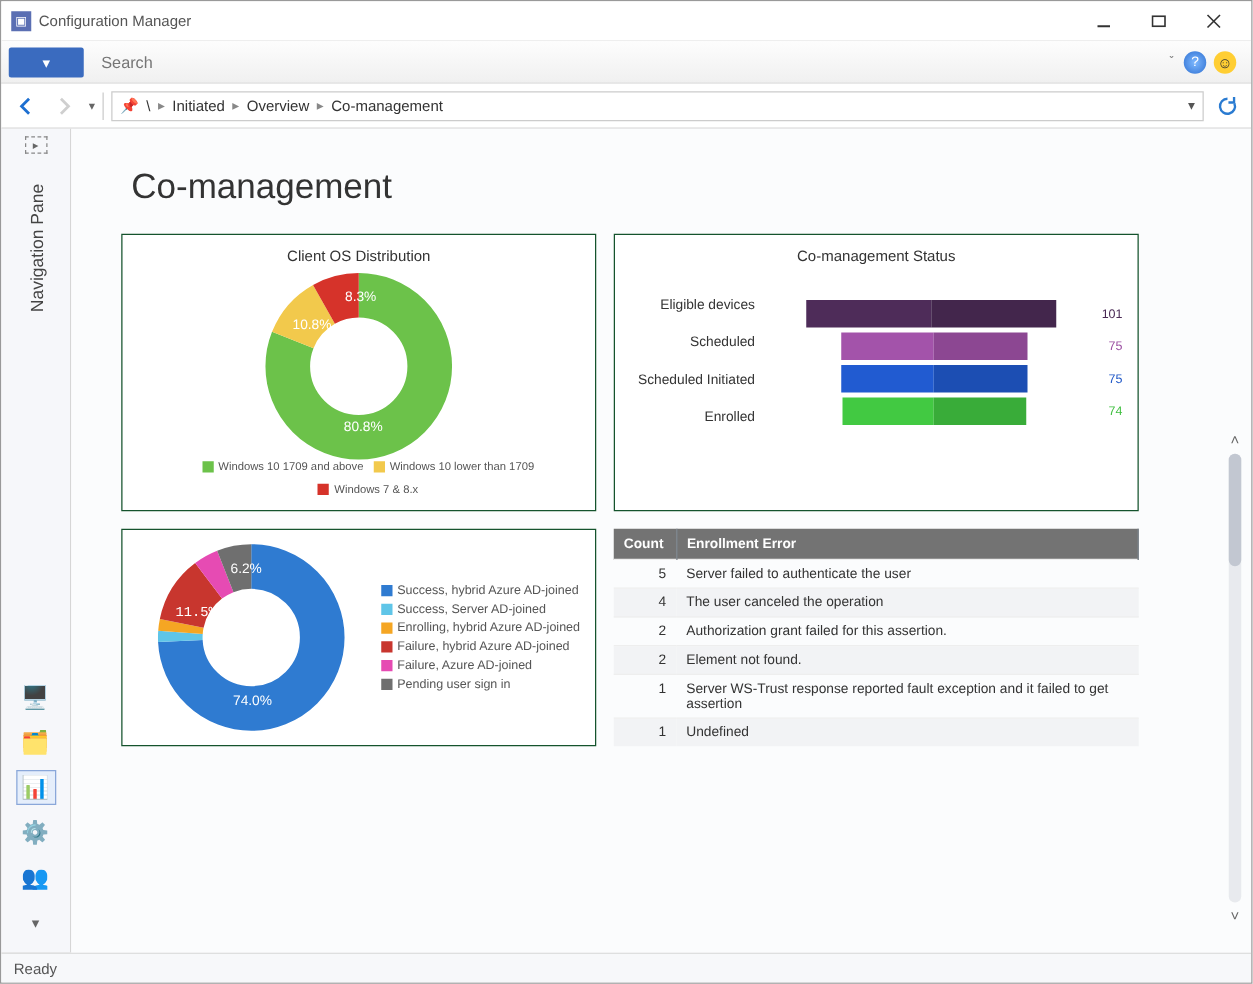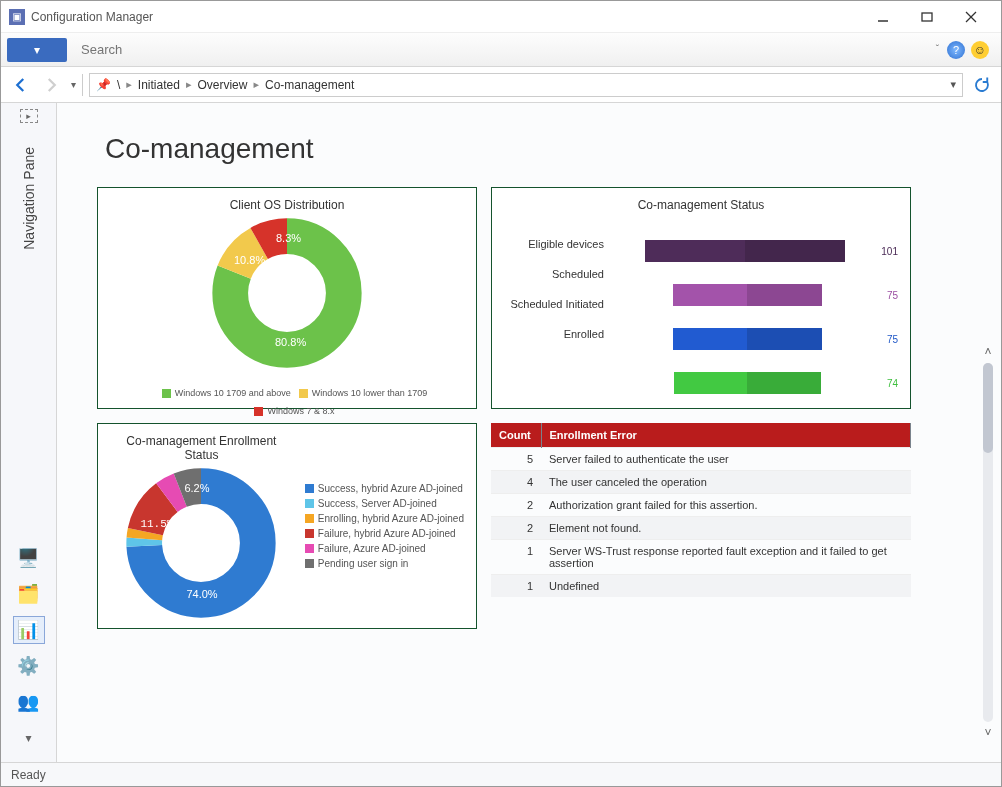--- a/index.html
+++ b/index.html
@@ -38,36 +38,36 @@
   .content{flex:1;padding:12px 40px 0 40px;overflow:hidden;position:relative;background:#fbfcfd;}
   .page-title{font-size:28px;font-weight:300;color:#333;margin:18px 0 22px 8px;}
   .dash{display:grid;grid-template-columns:380px 420px;grid-template-rows:222px auto;gap:14px;}
   .card{background:#fff;border:1px solid #14532d;padding:10px 12px;}
   .card-title{text-align:center;font-size:12px;color:#333;margin-bottom:6px;}
   
   .donut-wrap{display:flex;flex-direction:column;align-items:center;}
   .donut{position:relative;width:150px;height:150px;}
   .donut svg{width:150px;height:150px;transform:rotate(-90deg);}
   .donut-hole-label{position:absolute;font-size:11px;color:#fff;font-weight:500;}
-  .legend-row{display:flex;flex-wrap:wrap;gap:8px;justify-content:center;margin-top:20px;font-size:9px;color:#555;padding-left:15px;}
+  .legend-row{display:flex;flex-wrap:wrap;gap:8px;justify-content:center;margin-top:0;font-size:9px;color:#555;padding-left:15px;}
   .legend-col{display:flex;flex-direction:column;gap:4px;font-size:10px;color:#555;}
   .legend-item{display:flex;align-items:center;gap:4px;}
   .swatch{width:9px;height:9px;display:inline-block;}
   
   .funnel-wrap{display:flex;gap:10px;margin-top:26px;}
   .funnel-labels{display:flex;flex-direction:column;justify-content:flex-start;gap:8px;font-size:11px;color:#333;width:100px;text-align:right;}
   .funnel-labels div{height:22px;display:flex;align-items:flex-start;justify-content:flex-end;line-height:1.1;}
-  .funnel-bars{flex:1;display:flex;flex-direction:column;gap:18px;}
+  .funnel-bars{flex:1;display:flex;flex-direction:column;gap:0;}
   .fbar-row{display:flex;align-items:center;height:26px;}
   .fbar{height:22px;display:flex;position:relative;}
   .fbar .half{width:50%;height:100%;}
   .fval{font-size:10px;margin-left:6px;}
   
   .etable{width:100%;border-collapse:collapse;font-size:11px;}
-  .etable th{background:#b91c1c;color:#fff;text-align:left;padding:6px 8px;font-weight:600;border-right:1px solid #7a838c;}
+  .etable th{background:#737373;color:#fff;text-align:left;padding:6px 8px;font-weight:600;border-right:1px solid #7a838c;}
   .etable td{padding:5px 8px;border-top:1px solid #eee;vertical-align:top;}
   .etable tr:nth-child(even) td{background:#f2f3f5;}
   .etable td.count{text-align:right;width:50px;}
   
   .scroller{width:18px;position:absolute;right:4px;top:240px;bottom:20px;display:flex;flex-direction:column;align-items:center;}
   .scroller .arrow{width:16px;height:18px;display:flex;align-items:center;justify-content:center;color:#666;cursor:pointer;}
   .scroller .track{flex:1;width:10px;background:#e8eaee;border-radius:5px;position:relative;margin:2px 0;}
   .scroller .thumb{position:absolute;top:0;left:0;right:0;height:90px;background:#c2c7d1;border-radius:5px;cursor:pointer;}
   
   .statusbar{height:24px;border-top:1px solid #d6d6d6;display:flex;align-items:center;padding:0 10px;font-size:12px;color:#555;background:#f7f8fa;}
@@ -245,21 +245,20 @@
                   </div>
                 </div>
                 <span class="fval" style="color:#3fbf3f">74</span>
               </div>
             </div>
         </div>
       </div>
 
       <div class="card enroll-card">
         <div style="flex:1;">
-          <div class="card-title">Co-management Enrollment Status</div>
           <div class="donut" style="margin:0 auto;">
             <svg viewBox="0 0 42 42">
               <circle cx="21" cy="21" r="15.9" fill="none" stroke="#2f7bd1" stroke-width="10" stroke-dasharray="74 26" stroke-dashoffset="0"></circle>
               <circle cx="21" cy="21" r="15.9" fill="none" stroke="#5fc5e8" stroke-width="10" stroke-dasharray="2 98" stroke-dashoffset="-74"></circle>
               <circle cx="21" cy="21" r="15.9" fill="none" stroke="#f5a623" stroke-width="10" stroke-dasharray="2 98" stroke-dashoffset="-76"></circle>
               <circle cx="21" cy="21" r="15.9" fill="none" stroke="#c8362e" stroke-width="10" stroke-dasharray="11.5 88.5" stroke-dashoffset="-78"></circle>
               <circle cx="21" cy="21" r="15.9" fill="none" stroke="#e64bb3" stroke-width="10" stroke-dasharray="4.3 95.7" stroke-dashoffset="-89.5"></circle>
               <circle cx="21" cy="21" r="15.9" fill="none" stroke="#6f6f6f" stroke-width="10" stroke-dasharray="6.2 93.8" stroke-dashoffset="-93.8"></circle>
             </svg>
             <span class="donut-hole-label" style="left:60px;top:120px;">74.0%</span>

